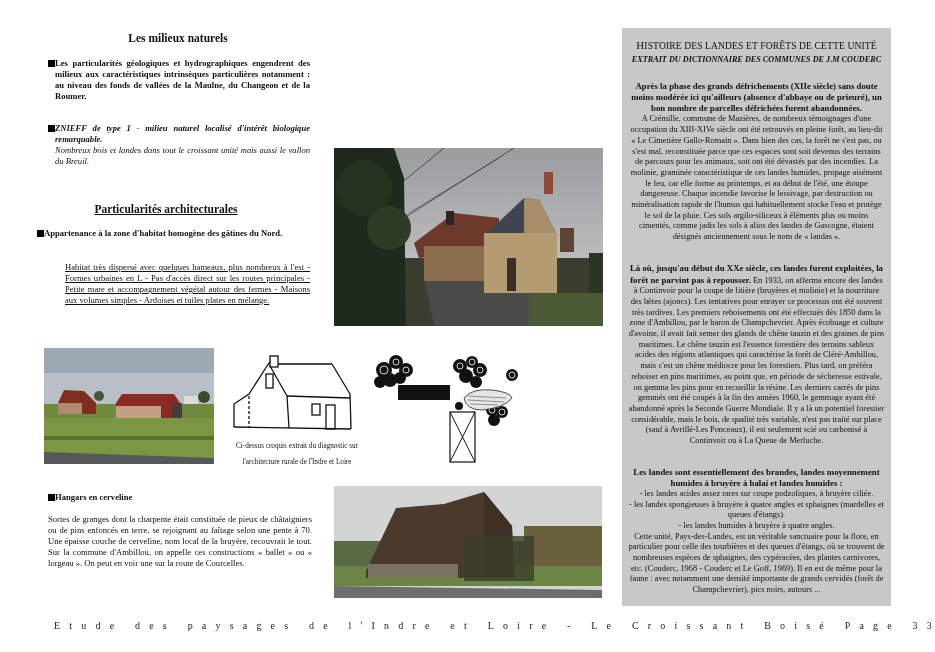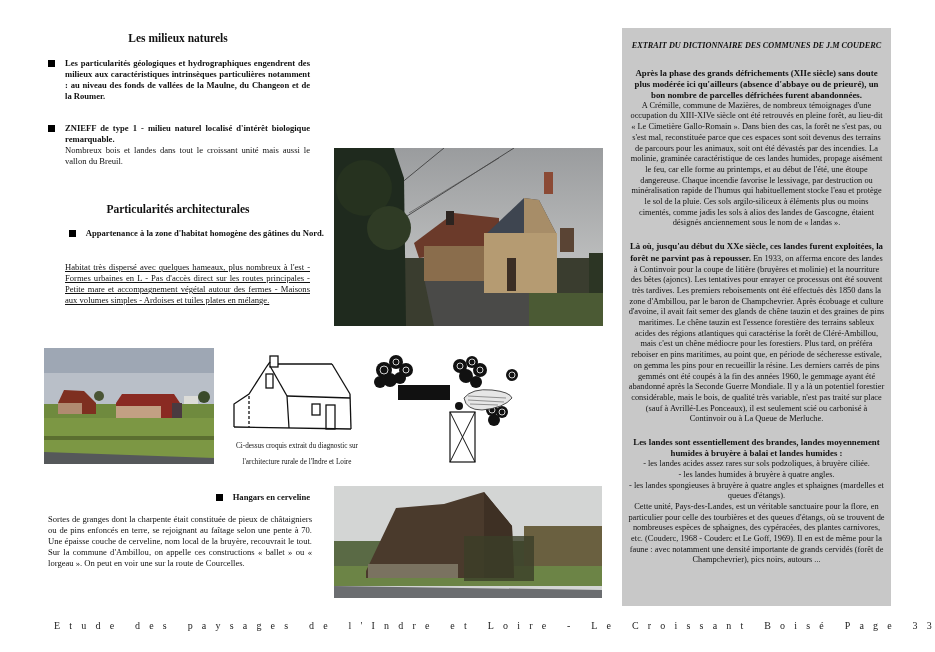--- a/index.html
+++ b/index.html
@@ -1,54 +1,54 @@
 <!DOCTYPE html>
 <html><head>
 <meta charset="utf-8">
 <style>
   html, body { margin: 0; padding: 0; background: #ffffff; }
   body { width: 935px; height: 652px; position: relative; overflow: hidden; font-family: "Liberation Serif", "DejaVu Serif", serif; color: #111; }
   .abs { position: absolute; }
   h2.sec { position: absolute; margin: 0; font-size: 11.5px; font-weight: bold; text-align: center; }
-  .bullet { position: absolute; display: flex; gap: 10px; font-size: 8.6px; line-height: 11px; justify-content: flex-end; }
+  .bullet { position: absolute; display: flex; font-size: 8.6px; line-height: 11px; }
   .bullet .sq { width: 7px; height: 7px; background: #000; margin-top: 2px; flex: 0 0 7px; }
   .bullet .txt { text-align: justify; }
   .b { font-weight: bold; }
   .para { position: absolute; font-size: 8.6px; line-height: 11px; text-align: justify; }
   .photo { position: absolute; overflow: hidden; }
   .caption { position: absolute; font-size: 7.2px; line-height: 16px; text-align: center; }
   .panel { position: absolute; left: 622px; top: 28px; width: 269px; height: 578px; background: #c8c8c8; box-sizing: border-box; padding: 10px 6px; text-align: center; font-size: 8.4px; line-height: 10.7px; }
   .panel .ttl { font-size: 9.6px; margin-top: 2px; letter-spacing: 0.1px; }
   .panel .ttl .cap { font-size: 11px; }
   .panel .sub { font-style: italic; font-size: 8.2px; margin-top: 3px; font-weight: bold; }
-  .panel .blk { margin-top: 12px; }
+  .panel .blk { margin-top: 20px; }
   .panel .bb { font-weight: bold; font-size: 8.8px; line-height: 11px; }
   .footer { position: absolute; left: 54px; top: 613px; width: 830px; font-size: 10px; letter-spacing: 9.2px; white-space: nowrap; color: #222; margin-top: 7px; }
 </style>
 </head>
 <body>
 
 <h2 class="sec" style="left:48px; top:32px; width:260px;">Les milieux naturels</h2>
 
 <div class="bullet" style="left:48px; top:58px; width:262px;">
   <span class="sq"></span>
   <div class="txt"><span class="b">Les particularités géologiques et hydrographiques engendrent des milieux aux caractéristiques intrinsèques particulières notamment : au niveau des fonds de vallées de la Maulne, du Changeon et de la Roumer.</span></div>
 </div>
 
-<div class="bullet" style="left:48px; top:123px; width:262px;">
+<div class="bullet" style="left:48px; top:123px; width:262px;font-style:italic;">
   <span class="sq"></span>
   <div class="txt">
     <span class="b">ZNIEFF de type 1 - milieu naturel localisé d'intérêt biologique remarquable.</span><br>
     <span>Nombreux bois et landes dans tout le croissant unité mais aussi le vallon du Breuil.</span>
   </div>
 </div>
 
-<h2 class="sec" style="left:48px; top:203px; width:260px;">Particularités architecturales</h2>
-
-<div class="bullet" style="left:62px; top:228px; width:262px;">
+<h2 class="sec" style="left:36px; top:203px; width:260px;text-decoration:underline;">Particularités architecturales</h2>
+
+<div class="bullet" style="left:37px; top:228px; width:262px;">
   <span class="sq"></span>
   <div class="txt"><span class="b">Appartenance à la zone d'habitat homogène des gâtines du Nord.</span></div>
 </div>
 <div class="para" style="left:65px; top:262px; width:245px;text-decoration:underline;">Habitat très dispersé avec quelques hameaux, plus nombreux à l'est - Formes urbaines en L - Pas d'accès direct sur les routes principales - Petite mare et accompagnement végétal autour des fermes - Maisons aux volumes simples - Ardoises et tuiles plates en mélange.</div>
 
 <div class="photo" style="left:334px; top:148px; width:269px; height:178px;">
   <svg width="269" height="178" viewBox="0 0 269 178">
     <defs>
       <linearGradient id="sky1" x1="0" y1="0" x2="0" y2="1">
         <stop offset="0" stop-color="#9a9c9e"></stop>
@@ -172,34 +172,35 @@
     <rect y="80" width="268" height="20" fill="#6c8446"></rect>
     <polygon points="0,100 268,104 268,112 0,112" fill="#6b6d70"></polygon>
     <polygon points="32,85 62,22 110,18 150,6 178,40 180,92 32,92" fill="#4a3a2c"></polygon>
     <polygon points="150,6 178,40 180,92 150,92" fill="#3e3024"></polygon>
     <rect x="130" y="50" width="70" height="45" fill="#3b3f28" opacity="0.8"></rect>
     <rect x="34" y="78" width="90" height="14" fill="#7a7260"></rect>
   </svg>
 </div>
 
 <div class="panel">
+  <div class="ttl"><span class="cap">H</span><span>ISTOIRE DES LANDES ET FORÊTS DE CETTE UNITÉ</span></div>
   <div class="sub">EXTRAIT DU DICTIONNAIRE DES COMMUNES DE J.M COUDERC</div>
 
   <div class="blk" style="margin-top:16px;">
-    <div class="bb">Après la phase des grands défrichements (XIIe siècle) sans doute plus modérée ici qu'ailleurs (absence d'abbaye ou de prieuré), un bon nombre de parcelles défrichées furent abandonnées.</div>
+    <div class="bb">Après la phase des grands défrichements (XIIe siècle) sans doute moins modérée ici qu'ailleurs (absence d'abbaye ou de prieuré), un bon nombre de parcelles défrichées furent abandonnées.</div>
     <div>A Crémille, commune de Mazières, de nombreux témoignages d'une occupation du XIII-XIVe siècle ont été retrouvés en pleine forêt, au lieu-dit « Le Cimetière Gallo-Romain ». Dans bien des cas, la forêt ne s'est pas, ou s'est mal, reconstituée parce que ces espaces sont soit devenus des terrains de parcours pour les animaux, soit ont été dévastés par des incendies. La molinie, graminée caractéristique de ces landes humides, propage aisément le feu, car elle forme au printemps, et au début de l'été, une étoupe dangereuse. Chaque incendie favorise le lessivage, par destruction ou minéralisation rapide de l'humus qui habituellement stocke l'eau et protège le sol de la pluie. Ces sols argilo-siliceux à éléments plus ou moins cimentés, comme jadis les sols à alios des landes de Gascogne, étaient désignés anciennement sous le nom de « landas ».</div>
   </div>
 
   <div class="blk">
     <span class="bb">Là où, jusqu'au début du XXe siècle, ces landes furent exploitées, la forêt ne parvint pas à repousser.</span>
     <span>En 1933, on afferma encore des landes à Continvoir pour la coupe de litière (bruyères et molinie) et la nourriture des bêtes (ajoncs). Les tentatives pour enrayer ce processus ont été souvent très tardives. Les premiers reboisements ont été effectués dès 1850 dans la zone d'Ambillou, par le baron de Champchevrier. Après écobuage et culture d'avoine, il avait fait semer des glands de chêne tauzin et des graines de pins maritimes. Le chêne tauzin est l'essence forestière des terrains sableux acides des régions atlantiques qui caractérise la forêt de Cléré-Ambillou, mais c'est un chêne médiocre pour les forestiers. Plus tard, on préféra reboiser en pins maritimes, au point que, en période de sécheresse estivale, on gemma les pins pour en recueillir la résine. Les derniers carrés de pins gemmés ont été coupés à la fin des années 1960, le gemmage ayant été abandonné après la Seconde Guerre Mondiale. Il y a là un potentiel forestier considérable, mais le bois, de qualité très variable, n'est pas traité sur place (sauf à Avrillé-Les Ponceaux), il est seulement scié ou carbonisé à Continvoir ou à La Queue de Merluche.</span>
   </div>
 
   <div class="blk">
     <div class="bb">Les landes sont essentiellement des brandes, landes moyennement humides à bruyère à balai et landes humides :</div>
-    <div>- les landes acides assez rares sur sols podzoliques, à bruyère ciliée.</div>
+    <div>- les landes acides assez rares sur coupe podzoliques, à bruyère ciliée.</div>
+    <div>- les landes spongieuses à bruyère à quatre angles et sphaignes (mardelles et queues d'étangs).</div>
     <div>- les landes humides à bruyère à quatre angles.</div>
-    <div>- les landes spongieuses à bruyère à quatre angles et sphaignes (mardelles et queues d'étangs).</div>
     <div>Cette unité, Pays-des-Landes, est un véritable sanctuaire pour la flore, en particulier pour celle des tourbières et des queues d'étangs, où se trouvent de nombreuses espèces de sphaignes, des cypéracées, des plantes carnivores, etc. (Couderc, 1968 - Couderc et Le Goff, 1969). Il en est de même pour la faune : avec notamment une densité importante de grands cervidés (forêt de Champchevrier), pics noirs, autours ...</div>
   </div>
 </div>
 
 <div class="footer">Etude des paysages de l'Indre et Loire - Le Croissant Boisé Page 33</div>
 
 </body></html>

